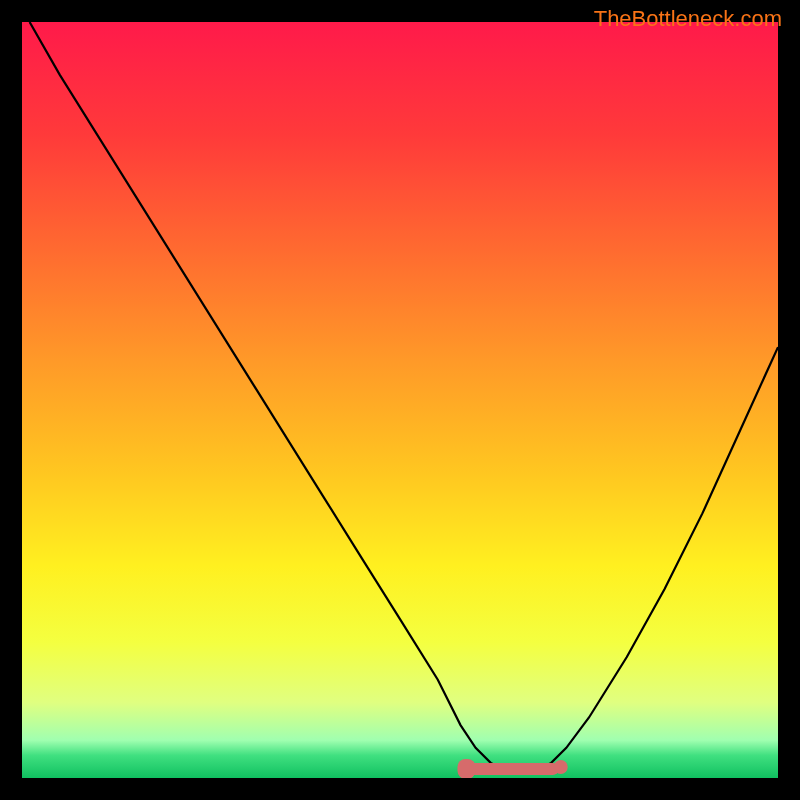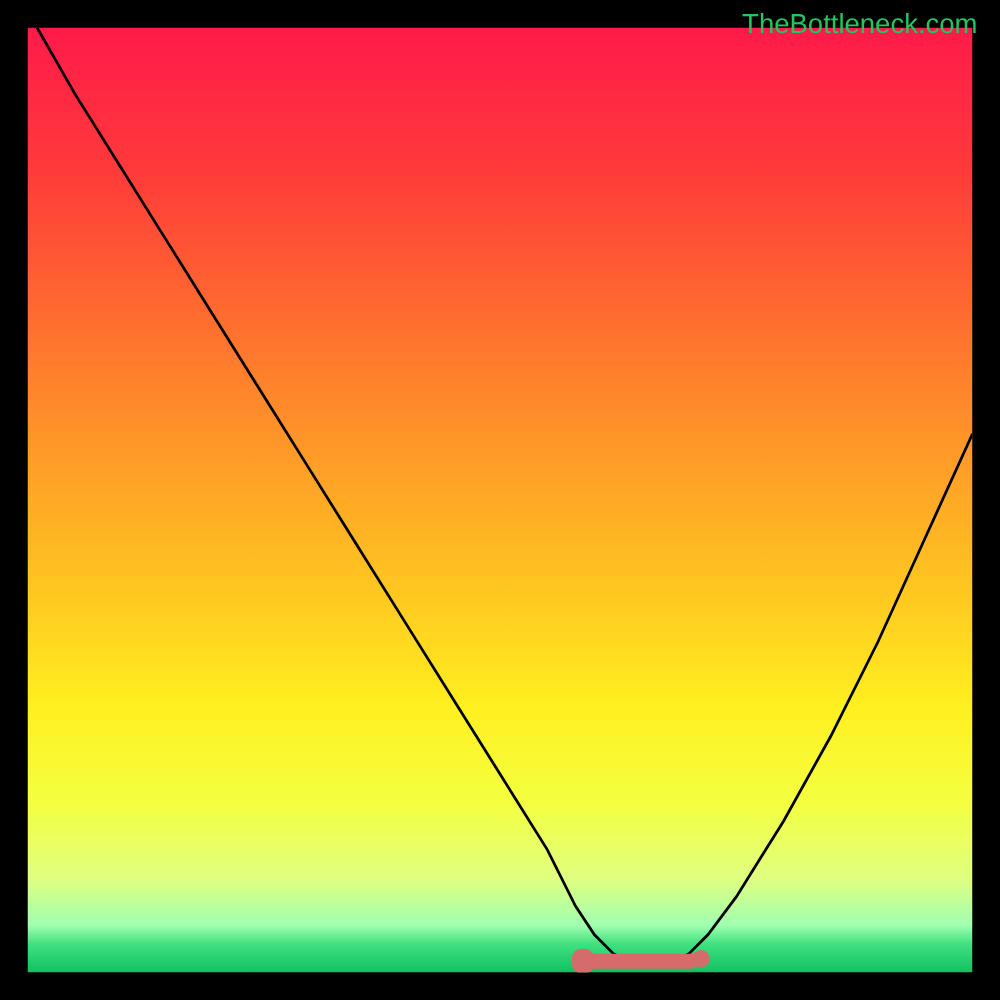--- a/index.html
+++ b/index.html
@@ -8,21 +8,21 @@
     background: #000;
     width: 800px;
     height: 800px;
     position: relative;
     font-family: Arial, sans-serif;
   }
   .watermark {
     position: absolute;
     top: 6px;
     right: 18px;
-    color: #22c55e;
+    color: #f97316;
     font-size: 22px;
     font-weight: 500;
     z-index: 10;
   }
   .plot-area {
     position: absolute;
     left: 22px;
     top: 22px;
     width: 756px;
     height: 756px;

